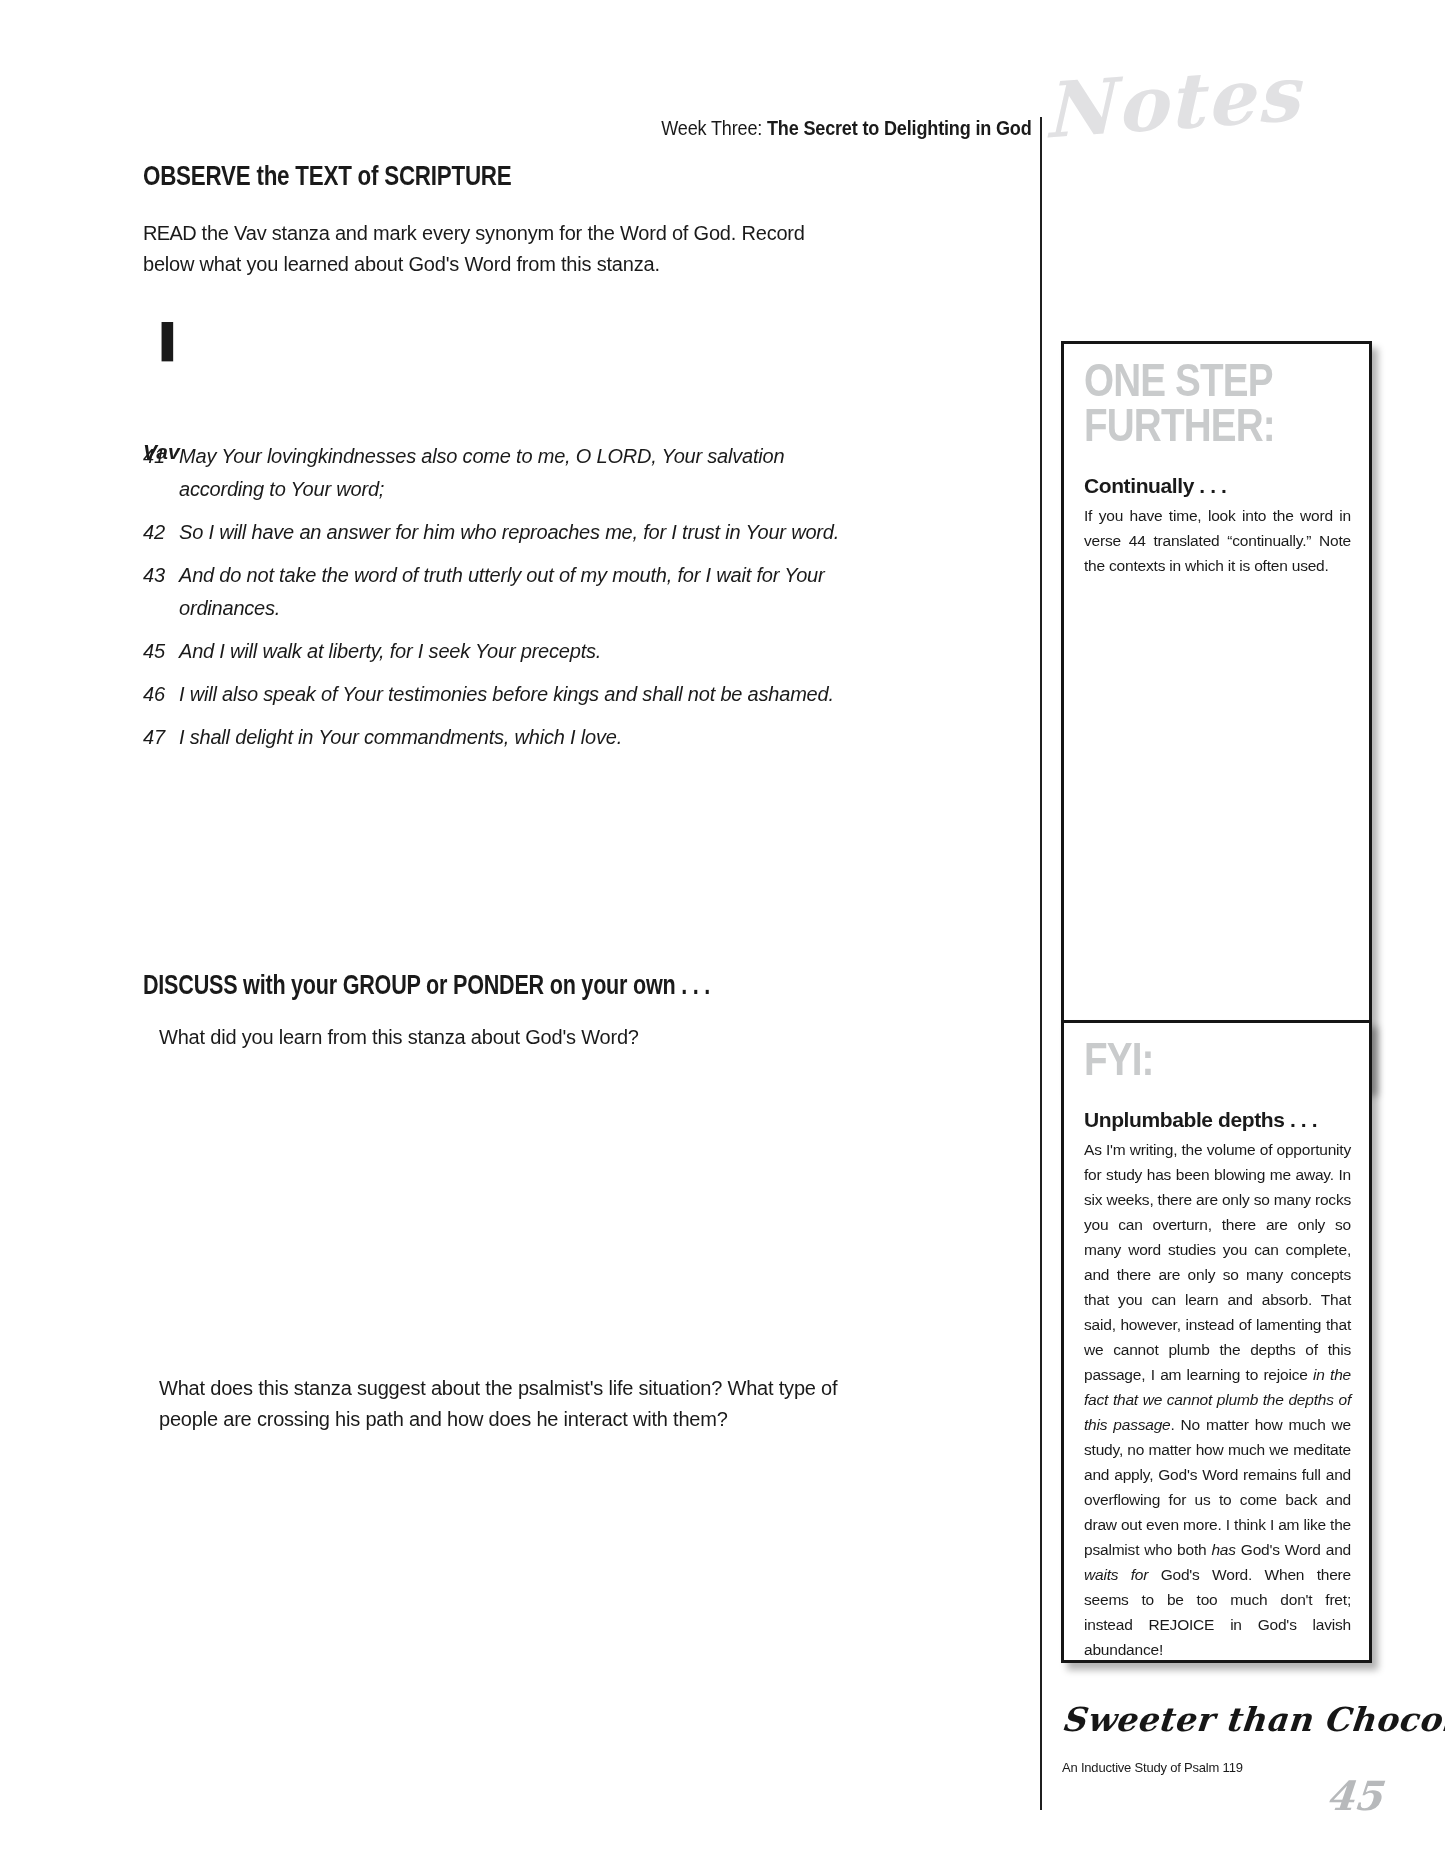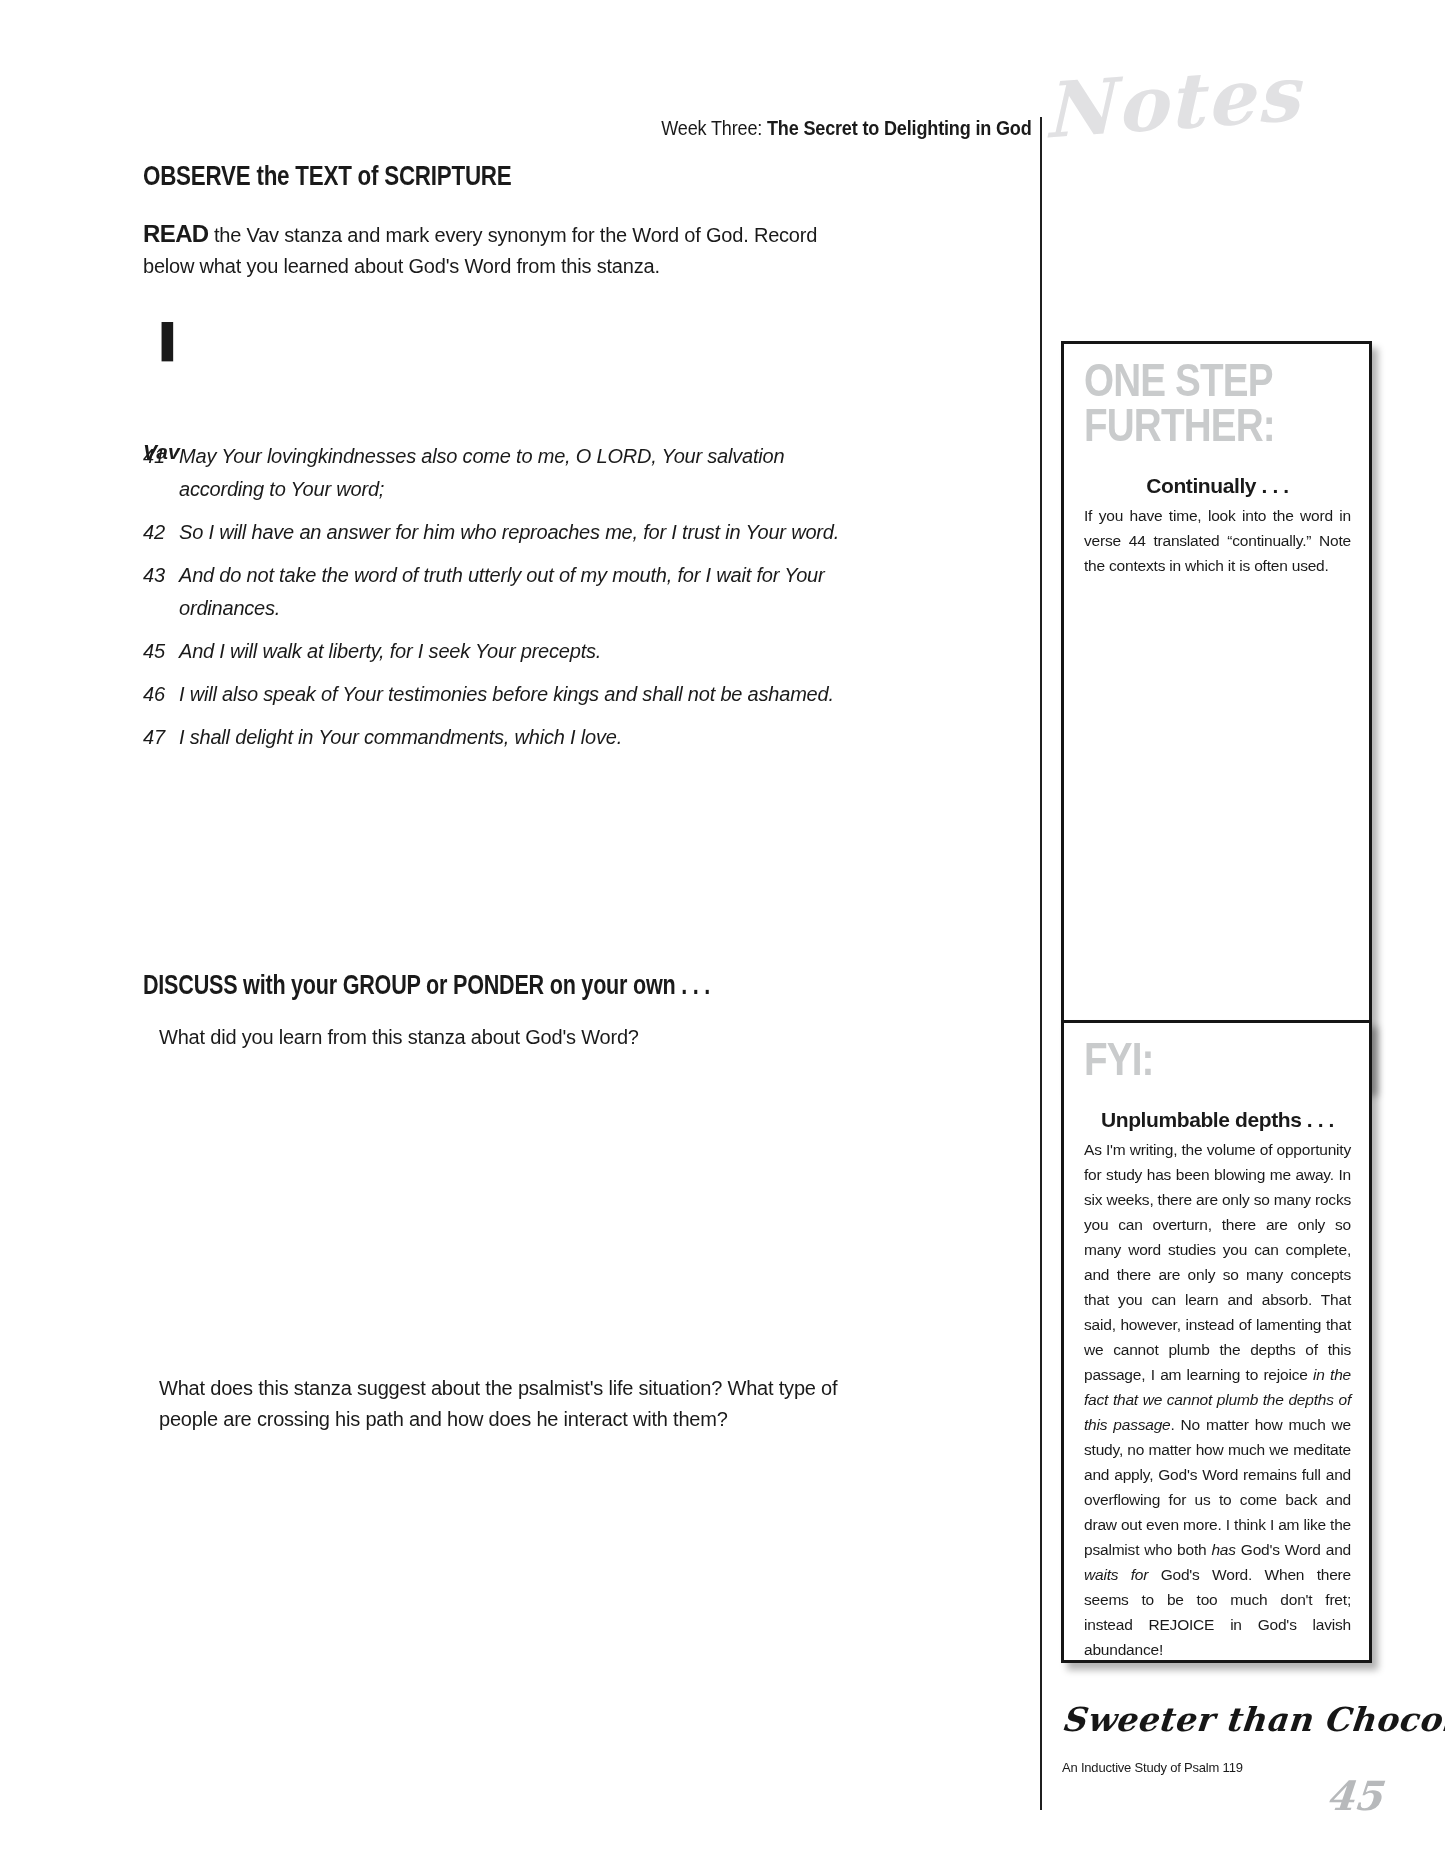--- a/index.html
+++ b/index.html
@@ -37,21 +37,21 @@
   .observe-heading{
     position:absolute;top:160px;left:0;
     font-weight:bold;font-size:28px;white-space:nowrap;
     transform:scaleX(0.80);transform-origin:left center;
     letter-spacing:-0.3px;
   }
   .read-para{
     position:absolute;top:218px;left:0;width:700px;
     font-size:20px;line-height:31px;letter-spacing:-0.2px;
   }
-  .read-bold{font-weight:bold;font-size:24px;letter-spacing:-0.6px;}
+  .read-bold{font-weight:normal;font-size:20px;letter-spacing:-0.6px;}
   .hebrew-letter{
     position:absolute;top:300px;left:12px;
     font-family:"DejaVu Sans", sans-serif;
     font-size:72px;font-weight:bold;line-height:1;
   }
   .stanza-label{
     position:absolute;top:396px;left:0;
     font-size:21px;font-weight:bold;font-style:italic;margin-top:44px;
   }
   .verse-list{position:absolute;top:440px;left:0;width:727px;}
@@ -86,21 +86,20 @@
   .box-inner{padding:14px 18px 0 20px;}
   .box-gray-heading{
     font-weight:bold;color:#c9cbcc;
     font-size:46px;line-height:0.98;white-space:nowrap;
     transform:scaleX(0.84);transform-origin:left top;
     letter-spacing:-1px;
   }
   .box-subheading{
     font-weight:bold;font-size:21px;margin-top:26px;
     letter-spacing:-0.4px;
-    text-align:center;
   }
   .box-body{
     margin-top:5px;font-size:15.5px;line-height:25px;
     text-align:justify;letter-spacing:-0.2px;
   }
   .box-body em{font-style:italic;}
   
   .brand-script{
     position:absolute;left:1062px;top:1700px;white-space:nowrap;
     font-family:"DejaVu Serif", serif;

